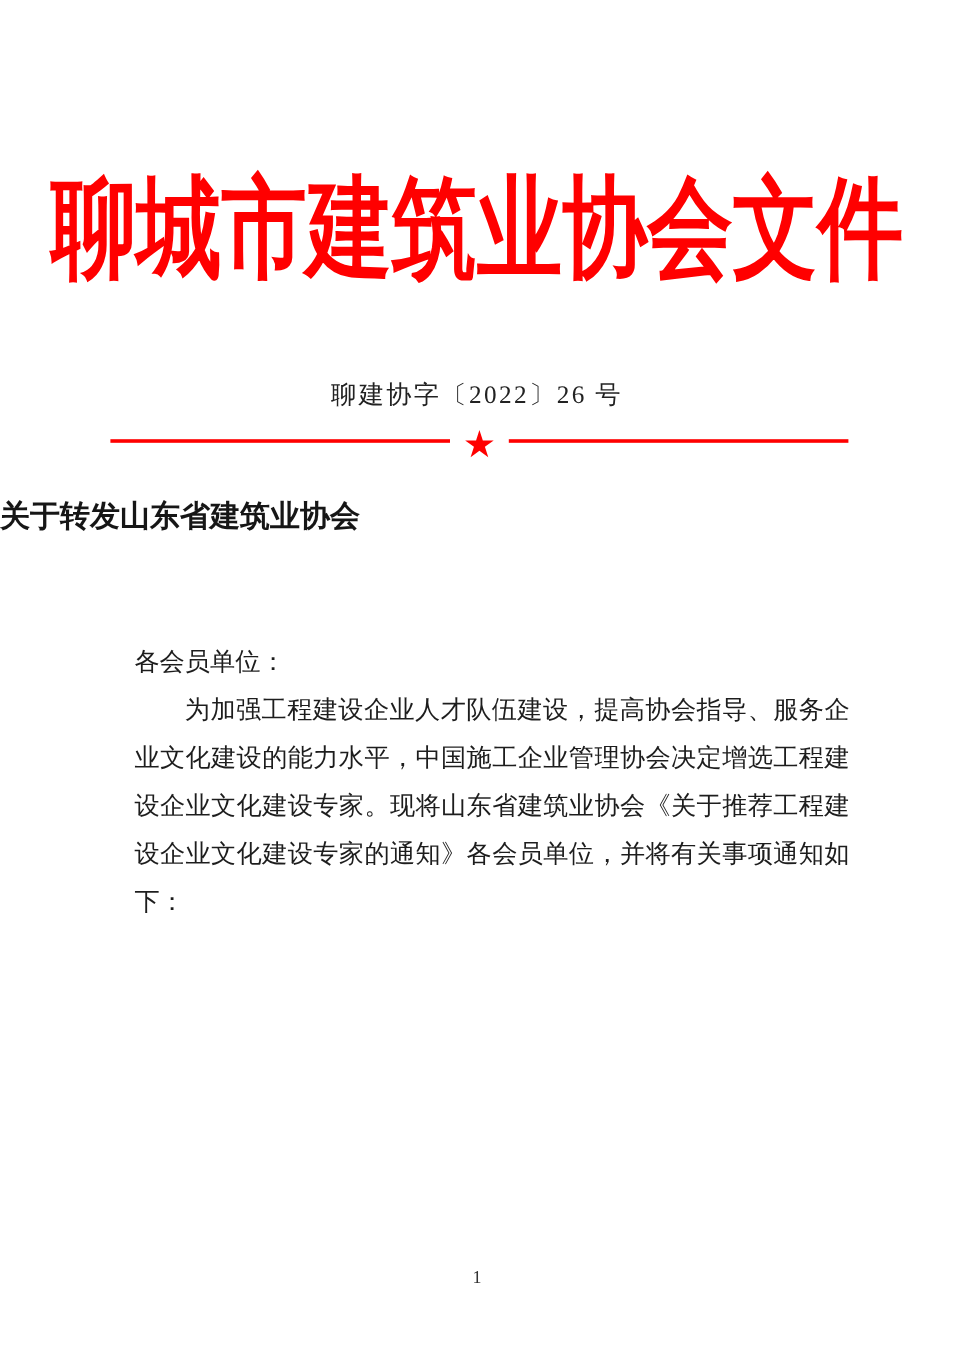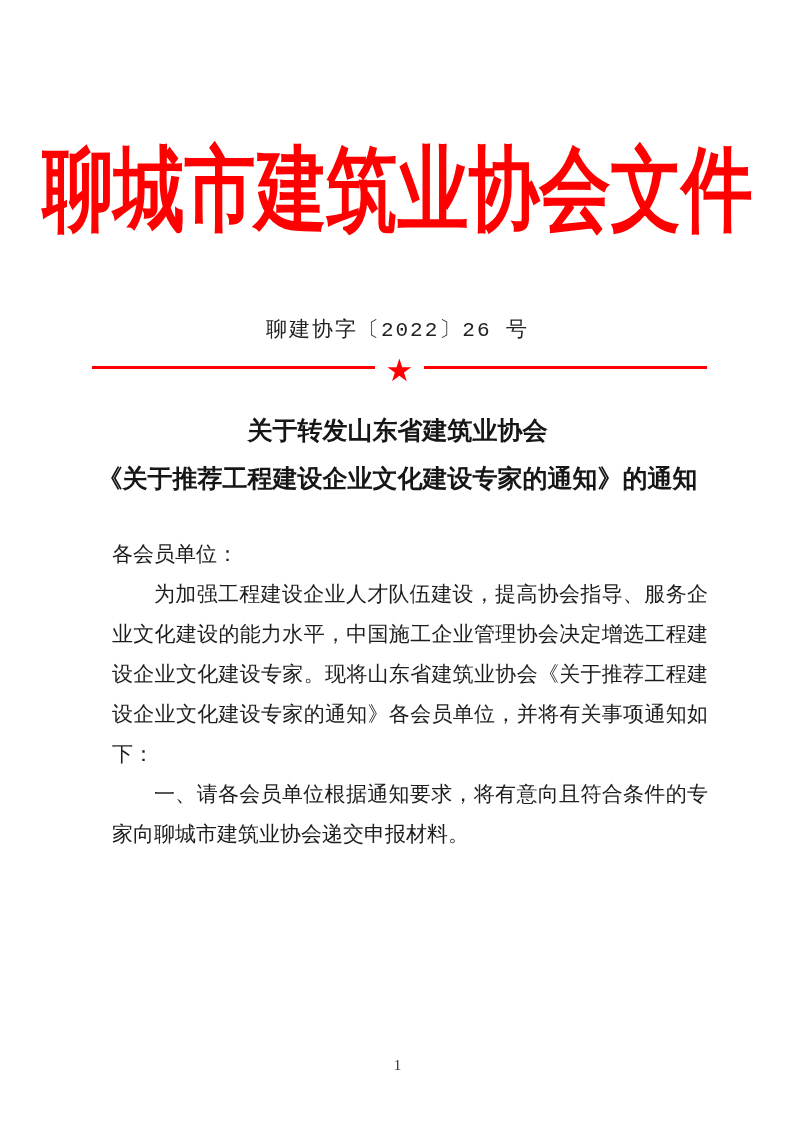--- a/index.html
+++ b/index.html
@@ -36,21 +36,20 @@
   
   .doc-number {
     position: absolute;
     top: 312px;
     left: 0;
     right: 0;
     text-align: center;
     font-size: 21px;
     letter-spacing: 2px;
     color: #222222;
-    font-family: Liberation Mono, monospace;
   }
   
   .divider {
     position: absolute;
     top: 348px;
     left: 92px;
     right: 88px;
     height: 32px;
     display: flex;
     align-items: center;
@@ -67,39 +66,39 @@
     margin: 0 11px;
     transform: translateY(3px);
   }
   
   .doc-title {
     position: absolute;
     top: 404px;
     left: 0;
     right: 0;
     margin: 0;
-    text-align: center;
     font-weight: bold;
     font-size: 25px;
     color: #161616;
   }
   .doc-title .title-line {
     line-height: 48px;
     white-space: nowrap;
   }
   
   .body-text {
     position: absolute;
     top: 531px;
     left: 112px;
     width: 596px;
     font-size: 21px;
     line-height: 40px;
     text-align: justify;
     color: #1d1d1d;
+    font-family: Liberation Mono, monospace;
   }
   .body-text p {
     margin: 0;
     padding: 0;
   }
   .salutation {
     text-indent: 0;
   }
   .para {
     text-indent: 2em;
@@ -125,24 +124,22 @@
   <div class="doc-number">聊建协字〔2022〕26 号</div>
 
   <div class="divider">
     <span class="rule"></span>
     <span class="star">★</span>
     <span class="rule"></span>
   </div>
 
   <h1 class="doc-title">
     <div class="title-line">关于转发山东省建筑业协会</div>
-    <div class="title-line">《关于推荐工程建设企业文化建设专家的通知》的通知</div>
   </h1>
 
   <div class="body-text">
     <p class="salutation">各会员单位：</p>
     <p class="para">为加强工程建设企业人才队伍建设，提高协会指导、服务企业文化建设的能力水平，中国施工企业管理协会决定增选工程建设企业文化建设专家。现将山东省建筑业协会《关于推荐工程建设企业文化建设专家的通知》各会员单位，并将有关事项通知如下：</p>
-    <p class="para">一、请各会员单位根据通知要求，将有意向且符合条件的专家向聊城市建筑业协会递交申报材料。</p>
   </div>
 
   <div class="page-number">1</div>
 
 </div>
 
 </body></html>

